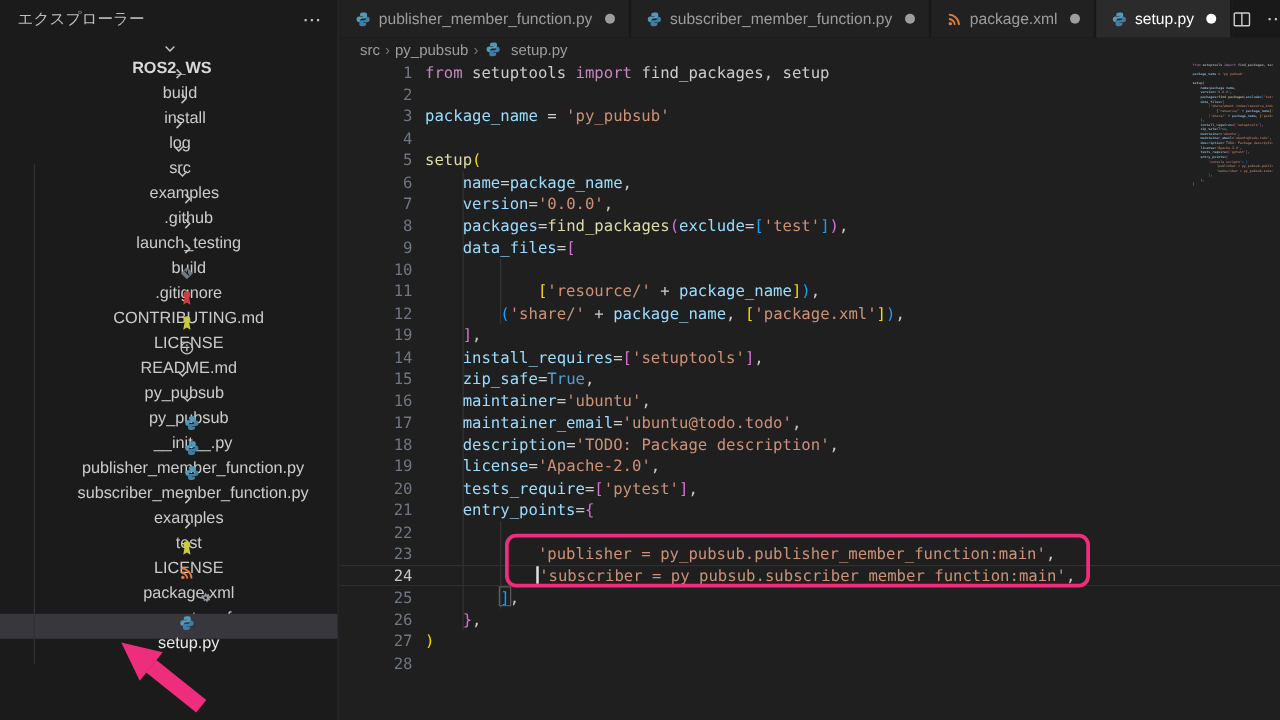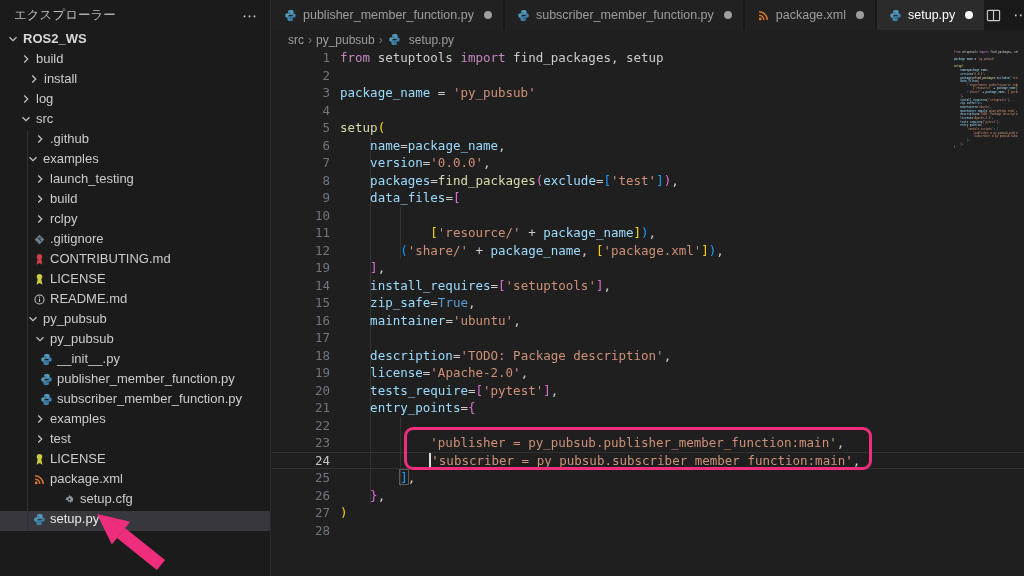--- a/index.html
+++ b/index.html
@@ -8,22 +8,22 @@
   #app { position:relative; width:1024px; height:576px; background:#1f1f1f; }
 
   
   #sidebar { position:absolute; left:0; top:0; width:271px; height:576px;
     background:#1b1b1b; border-right:1px solid #2a2a2a; }
   .sb-header { height:31px; display:flex; align-items:center; justify-content:space-between;
     padding:0 12px 0 14px; }
   .sb-title { font-size:12.5px; color:#bdbdbd; }
   .sb-more { color:#cfcfcf; font-size:15px; letter-spacing:1px; cursor:pointer; }
   #tree { position:relative; }
-  .tree-row { height:20px; display:flex; font-size:13px; color:#cccccc;
-    cursor:pointer; white-space:nowrap; position:relative; }
+  .tree-row { height:20px; display:flex; align-items:center; font-size:13px; color:#cccccc;
+    cursor:pointer; white-space:nowrap; position:relative;flex-direction:column; }
   .tree-row.selected { background:#37373d; color:#e8e8e8; }
   .tree-row.bold { font-weight:bold; color:#d8d8d8; }
   .t-ico { width:15px; height:16px; display:inline-flex; align-items:center; justify-content:center;
     margin-right:3px; flex:0 0 15px; }
   .tree-guide { position:absolute; width:1px; background:#313131; left:27px; }
 
   
   #editor-group { position:absolute; left:272px; top:0; width:752px; height:576px; background:#1f1f1f; }
   #tabbar { height:30px; background:#191919; display:flex; align-items:stretch; }
   .tab { display:flex; align-items:center; padding:0 11px; background:#212121;
@@ -109,59 +109,51 @@
           <span>log</span>
         </div>
         <div class="tree-row" style="padding-left: 18px;">
           <span class="t-ico">
             <svg width="14" height="14" viewBox="0 0 16 16">
               <path d="M4 6l4 4 4-4" fill="none" stroke="#C5C5C5" stroke-width="1.4"></path>
             </svg>
           </span>
           <span>src</span>
         </div>
+        <div class="tree-row" style="padding-left: 25px;">
+          <span class="t-ico">
+            <svg width="14" height="14" viewBox="0 0 16 16">
+              <path d="M4 6l4 4 4-4" fill="none" stroke="#C5C5C5" stroke-width="1.4"></path>
+            </svg>
+          </span>
+          <span>examples</span>
+        </div>
         <div class="tree-row" style="padding-left: 32px;">
           <span class="t-ico">
             <svg width="14" height="14" viewBox="0 0 16 16">
               <path d="M6 4l4 4-4 4" fill="none" stroke="#C5C5C5" stroke-width="1.4"></path>
             </svg>
           </span>
           <span>.github</span>
         </div>
-        <div class="tree-row" style="padding-left: 25px;">
-          <span class="t-ico">
-            <svg width="14" height="14" viewBox="0 0 16 16">
-              <path d="M4 6l4 4 4-4" fill="none" stroke="#C5C5C5" stroke-width="1.4"></path>
-            </svg>
-          </span>
-          <span>examples</span>
-        </div>
         <div class="tree-row" style="padding-left: 32px;">
           <span class="t-ico">
             <svg width="14" height="14" viewBox="0 0 16 16">
               <path d="M6 4l4 4-4 4" fill="none" stroke="#C5C5C5" stroke-width="1.4"></path>
             </svg>
           </span>
           <span>launch_testing</span>
         </div>
         <div class="tree-row" style="padding-left: 32px;">
           <span class="t-ico">
             <svg width="14" height="14" viewBox="0 0 16 16">
               <path d="M6 4l4 4-4 4" fill="none" stroke="#C5C5C5" stroke-width="1.4"></path>
             </svg>
           </span>
           <span>build</span>
-        </div>
-        <div class="tree-row" style="padding-left: 32px;">
-          <span class="t-ico">
-            <svg width="14" height="14" viewBox="0 0 16 16">
-              <path d="M6 4l4 4-4 4" fill="none" stroke="#C5C5C5" stroke-width="1.4"></path>
-            </svg>
-          </span>
-          <span>rclpy</span>
         </div>
         <div class="tree-row" style="padding-left: 32px;">
           <span class="t-ico">
             <svg width="13" height="13" viewBox="0 0 16 16">
               <path d="M8 2l6 6-6 6-6-6z" fill="#6F7A82"></path>
               <path d="M5.7 5.7l4.6 4.6M8.6 5.2v3" stroke="#1b1b1b" stroke-width="1"></path>
             </svg>
           </span>
           <span>.gitignore</span>
         </div>
@@ -431,20 +423,21 @@
           <div class="cline">
             <span class="ln">15</span>
             <span class="lc"><span style="color: rgb(204, 204, 204);">    </span><span style="color: rgb(156, 220, 254);">zip_safe</span><span style="color: rgb(204, 204, 204);">=</span><span style="color: rgb(86, 156, 214);">True</span><span style="color: rgb(204, 204, 204);">,</span></span>
           </div>
           <div class="cline">
             <span class="ln">16</span>
             <span class="lc"><span style="color: rgb(204, 204, 204);">    </span><span style="color: rgb(156, 220, 254);">maintainer</span><span style="color: rgb(204, 204, 204);">=</span><span style="color: rgb(206, 145, 120);">'ubuntu'</span><span style="color: rgb(204, 204, 204);">,</span></span>
           </div>
           <div class="cline">
             <span class="ln">17</span>
+            <span class="lc"><span style="color: rgb(204, 204, 204);">    </span><span style="color: rgb(156, 220, 254);">maintainer_email</span><span style="color: rgb(204, 204, 204);">=</span><span style="color: rgb(206, 145, 120);">'ubuntu@todo.todo'</span><span style="color: rgb(204, 204, 204);">,</span></span>
           </div>
           <div class="cline">
             <span class="ln">18</span>
             <span class="lc"><span style="color: rgb(204, 204, 204);">    </span><span style="color: rgb(156, 220, 254);">description</span><span style="color: rgb(204, 204, 204);">=</span><span style="color: rgb(206, 145, 120);">'TODO: Package description'</span><span style="color: rgb(204, 204, 204);">,</span></span>
           </div>
           <div class="cline">
             <span class="ln">19</span>
             <span class="lc"><span style="color: rgb(204, 204, 204);">    </span><span style="color: rgb(156, 220, 254);">license</span><span style="color: rgb(204, 204, 204);">=</span><span style="color: rgb(206, 145, 120);">'Apache-2.0'</span><span style="color: rgb(204, 204, 204);">,</span></span>
           </div>
           <div class="cline">

